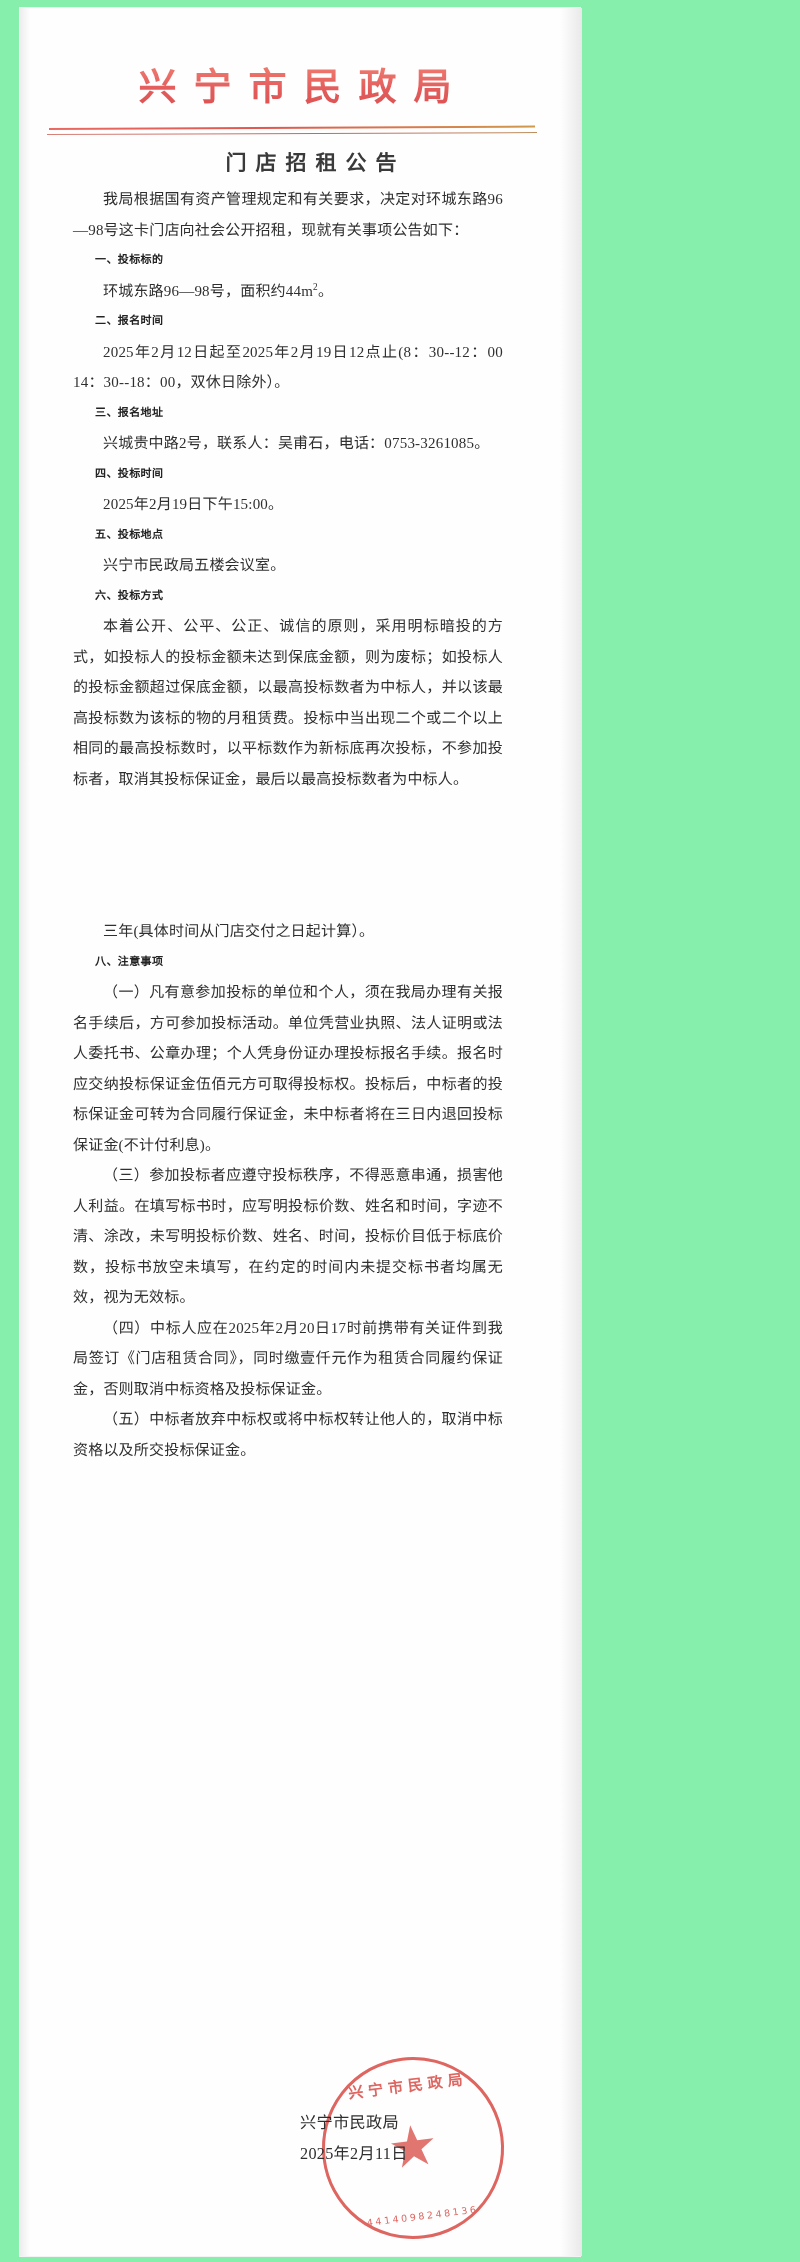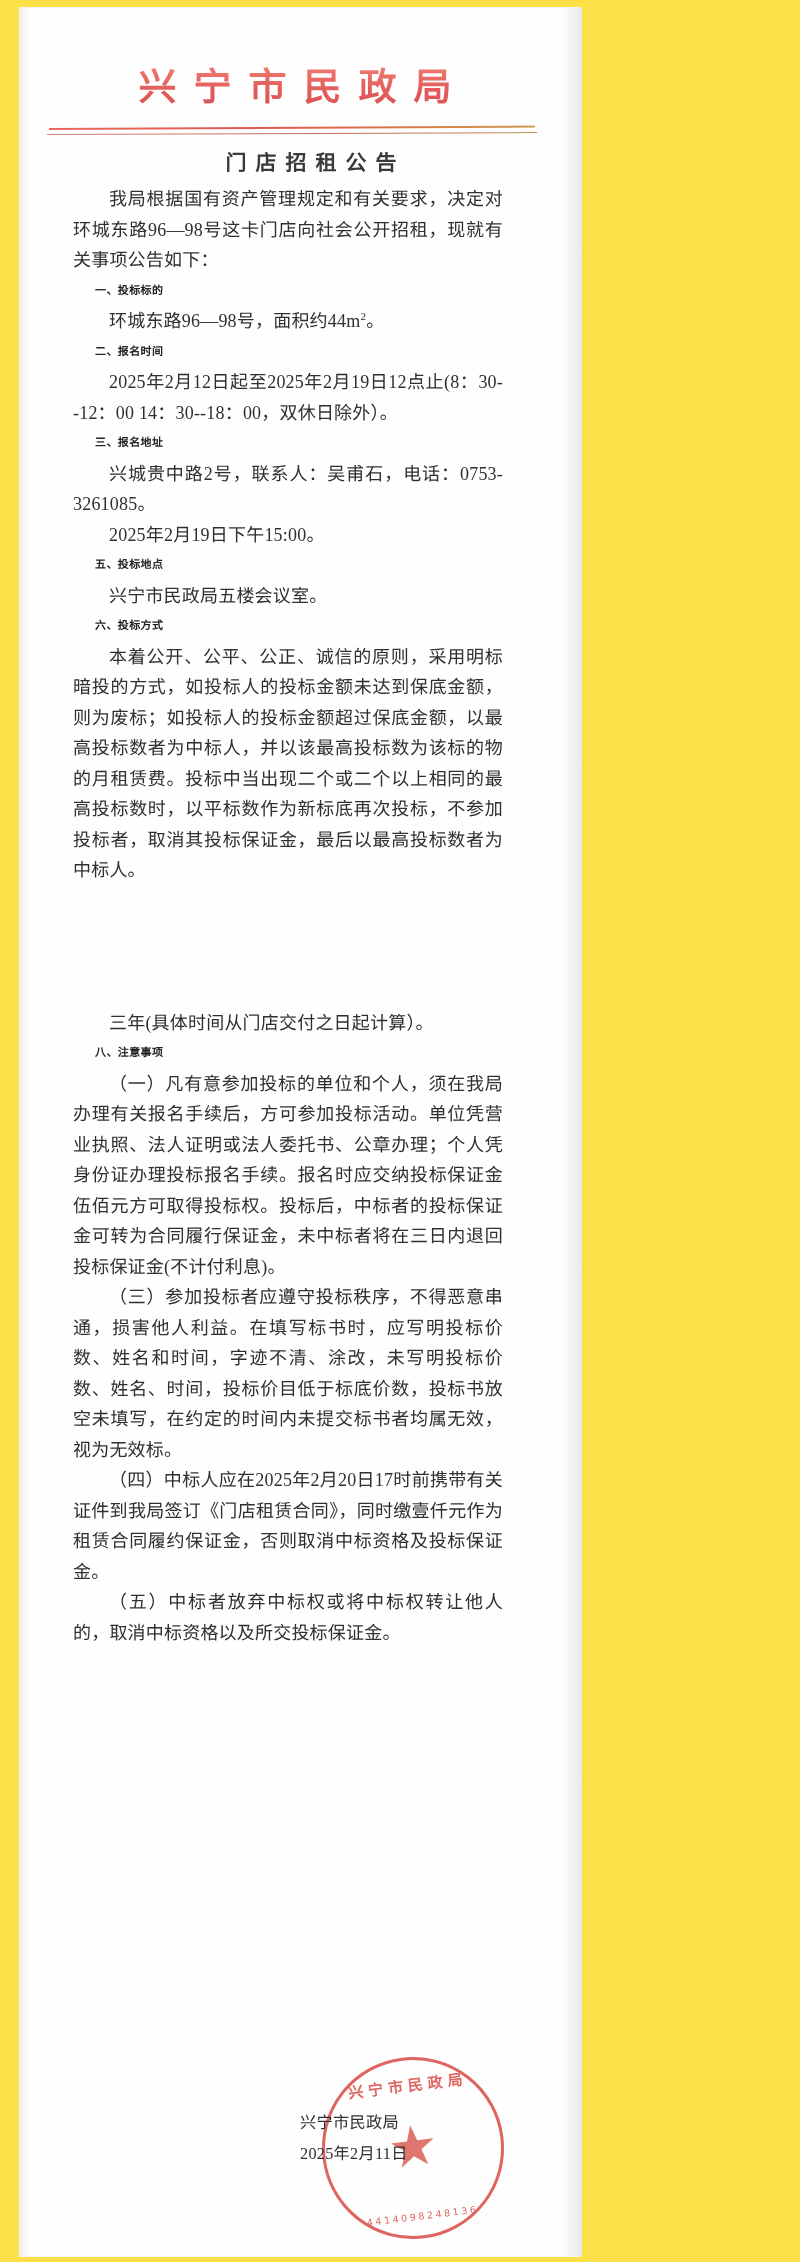--- a/index.html
+++ b/index.html
@@ -10,21 +10,21 @@
   body {
     font-family: "Liberation Serif", "DejaVu Serif", serif;
     -webkit-font-smoothing: antialiased;
   }
 
   #page {
     position: relative;
     width: 800px;
     height: 2262px;
     margin: 0 auto;
-    background: #fde047;
+    background: #86efac;
     overflow: hidden;
   }
 
   
   .sheet {
     position: absolute;
     left: 20px;
     top: 8px;
     width: 560px;
     height: 2248px;
@@ -113,21 +113,21 @@
 
   
   .body {
     position: absolute;
     left: 73px;
     top: 184px;
     width: 430px;
   }
   .p {
     font-family: "Liberation Serif", "DejaVu Serif", serif;
-    font-size: 18px;
+    font-size: 15px;
     line-height: 30.5px;
     color: #2f2f2f;
     text-align: justify;
     text-justify: inter-ideograph;
     margin: 0;
     letter-spacing: 0.2px;
   }
   .p.indent { text-indent: 2em; }
   .h {
     font-family: "DejaVu Sans", "Liberation Sans", sans-serif;
@@ -244,20 +244,21 @@
 
     <p class="h">一、投标标的</p>
     <p class="p indent"><span>环城东路96—98号，面积约44m<sup class="m2">2</sup>。</span></p>
 
     <p class="h">二、报名时间</p>
     <p class="p indent">2025年2月12日起至2025年2月19日12点止(8：30--12：00  14：30--18：00，双休日除外）。</p>
 
     <p class="h">三、报名地址</p>
     <p class="p indent">兴城贵中路2号，联系人：吴甫石，电话：0753-3261085。</p>
 
+    <p class="h">四、投标时间</p>
     <p class="p indent">2025年2月19日下午15:00。</p>
 
     <p class="h">五、投标地点</p>
     <p class="p indent">兴宁市民政局五楼会议室。</p>
 
     <p class="h">六、投标方式</p>
     <p class="p indent">本着公开、公平、公正、诚信的原则，采用明标暗投的方式，如投标人的投标金额未达到保底金额，则为废标；如投标人的投标金额超过保底金额，以最高投标数者为中标人，并以该最高投标数为该标的物的月租赁费。投标中当出现二个或二个以上相同的最高投标数时，以平标数作为新标底再次投标，不参加投标者，取消其投标保证金，最后以最高投标数者为中标人。</p>
 
     <div class="spacer-large"></div>
 

